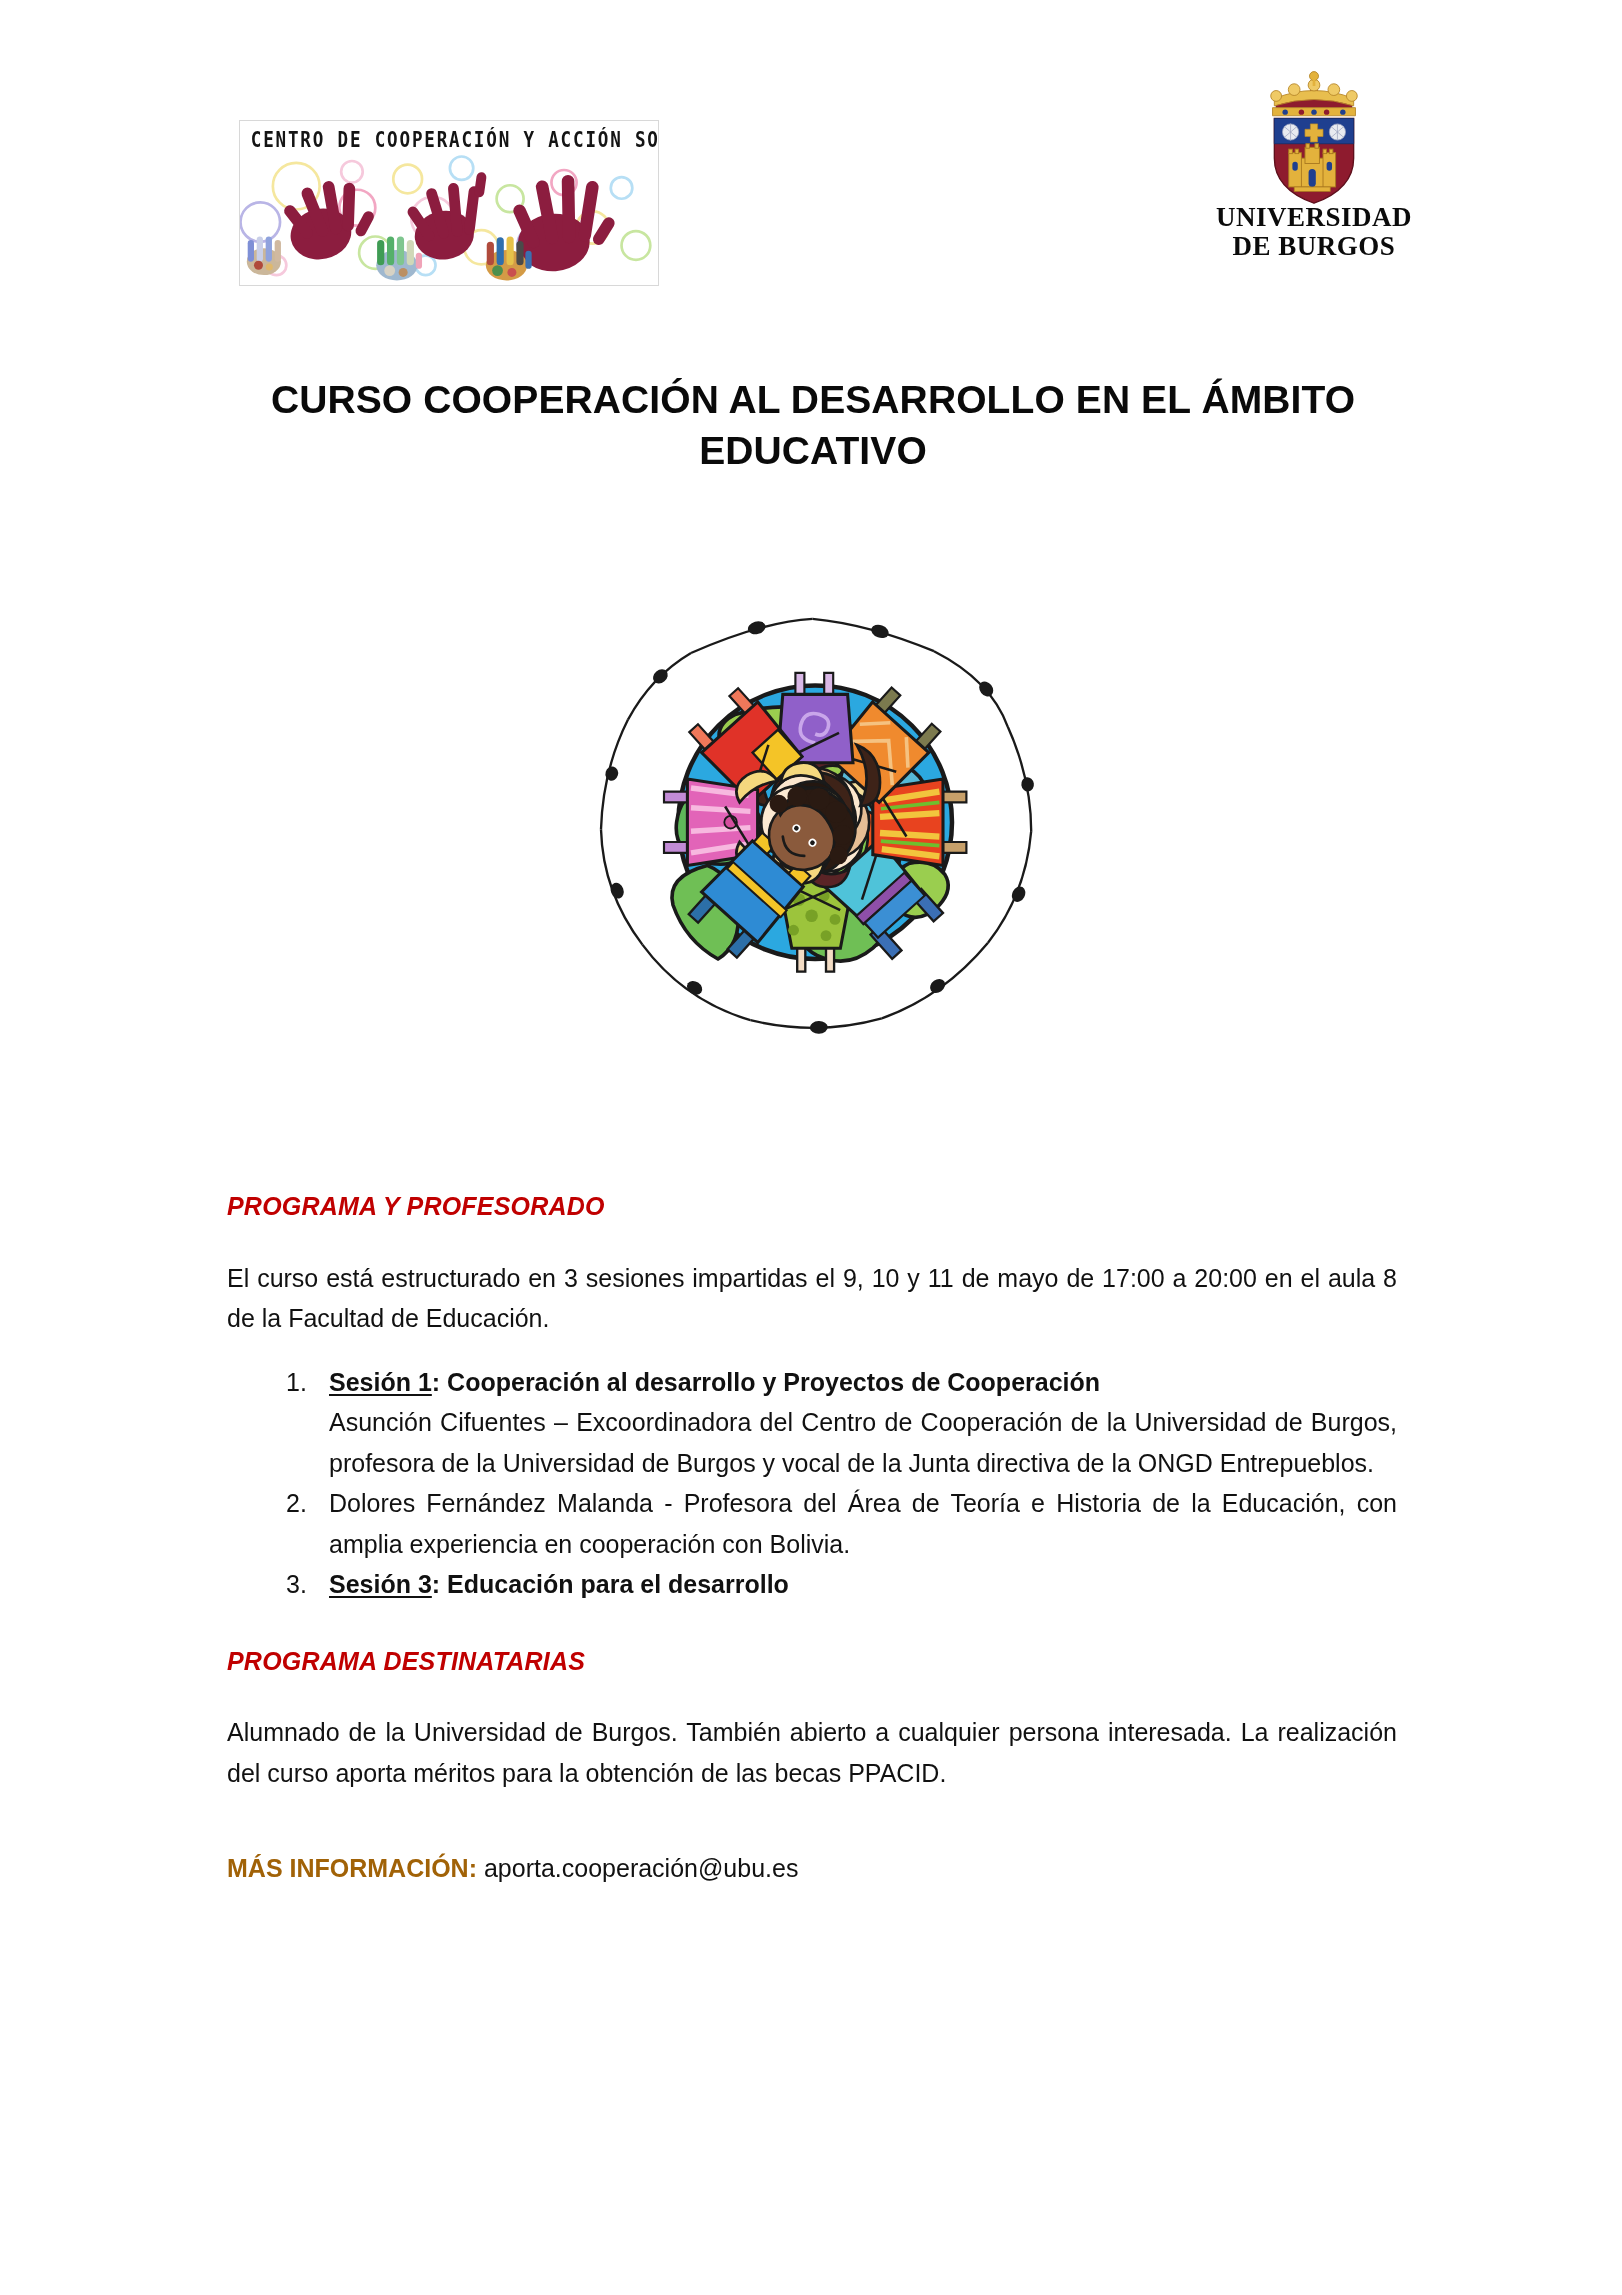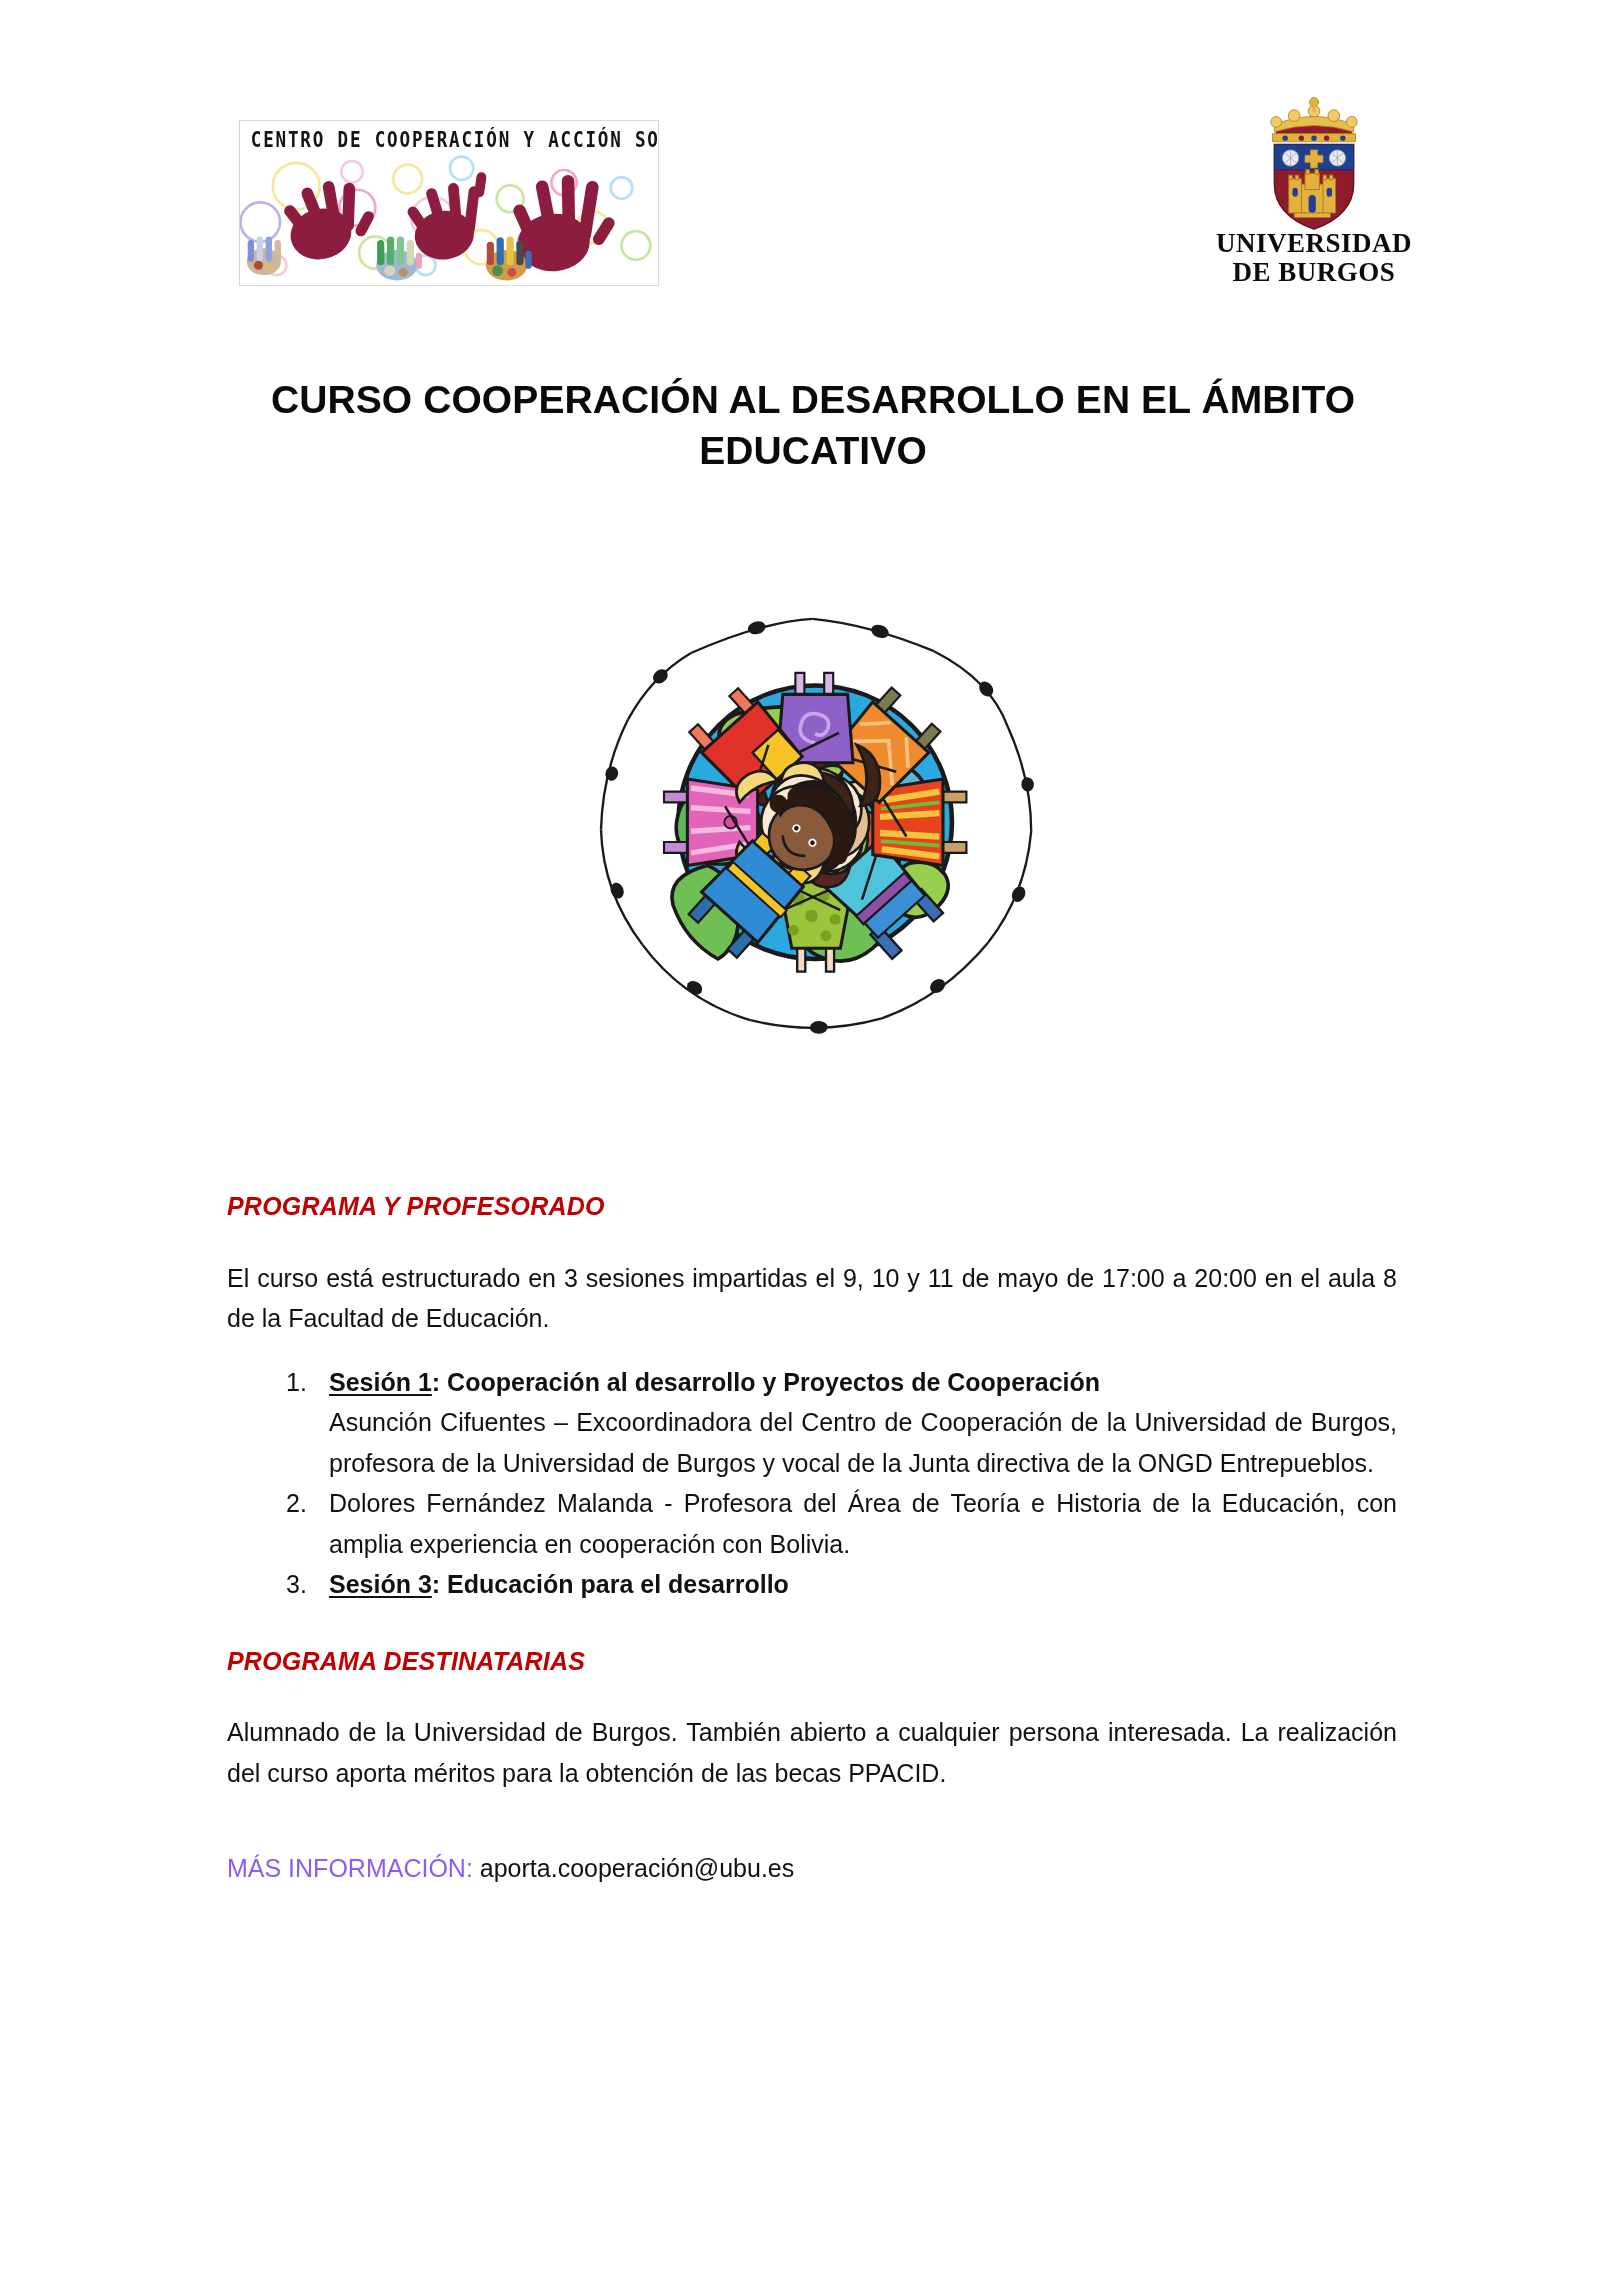--- a/index.html
+++ b/index.html
@@ -60,21 +60,21 @@
     left: 0;
     top: 31px;
     width: 418px;
     height: 133px;
   }
 
   
   .ubu-logo {
     position: absolute;
     left: 1206px;
-    top: 94px;
+    top: 68px;
     width: 216px;
     height: 194px;
   }
   .ubu-crest {
     position: absolute;
     left: 50%;
     top: 0;
     transform: translateX(-50%);
   }
   .ubu-name {
@@ -177,22 +177,22 @@
     text-align: justify;
     text-align-last: left;
   }
 
   .spacer-lg { height: 31px; }
 
   .contact-line {
     margin: 0;
   }
   .contact-label {
-    color: #8b5cf6;
-    font-weight: normal;
+    color: #a16207;
+    font-weight: bold;
   }
   .contact-value {
     color: #111111;
   }
 </style>
 </head>
 <body>
 
 <div class="page">
 

